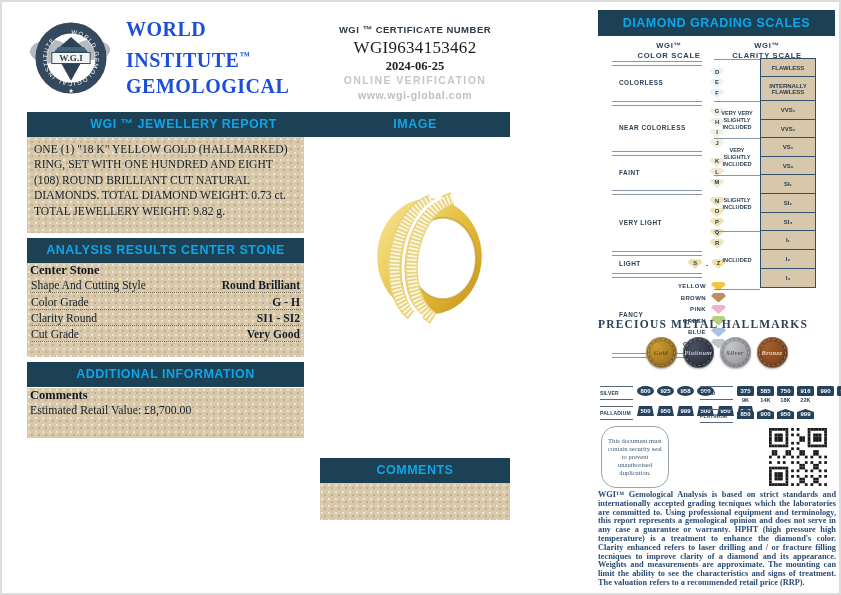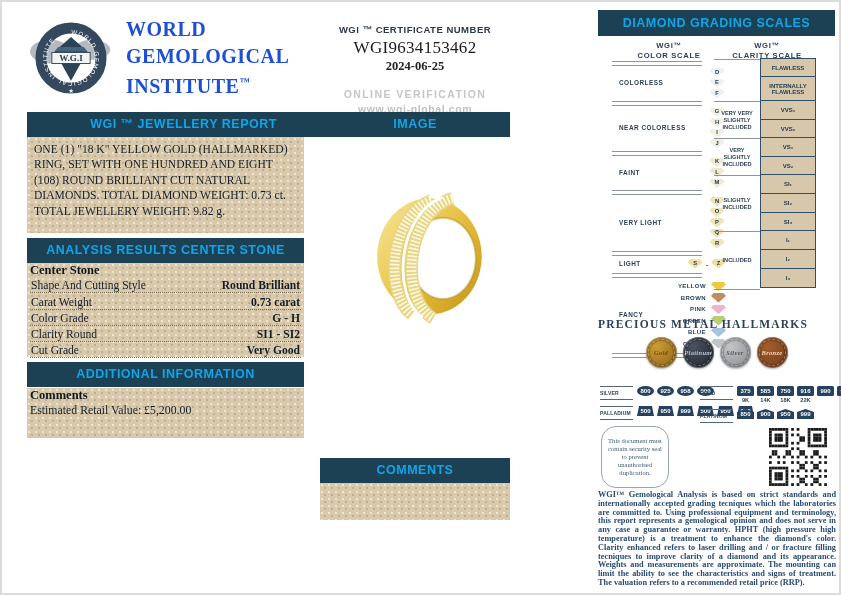--- a/index.html
+++ b/index.html
@@ -31,21 +31,21 @@
         border-bottom:1px dotted #796e54;font-size:11.6px;color:#141e28;padding:0 1px;}
   .arow b{font-weight:700;}
   .additional-panel{left:27px;top:388px;width:277px;height:50px;padding:0 3px;box-sizing:border-box;}
   .additional-panel .val{font-size:11.8px;color:#141e28;margin-top:1px;}
 
   
   .cert{left:320px;top:24px;width:190px;text-align:center;}
   .cert-label{font:700 9.5px "Liberation Sans",sans-serif;color:#2b3846;letter-spacing:.5px;}
   .cert-number{font:400 17px "Liberation Serif",serif;color:#1c1c1c;margin-top:3px;letter-spacing:.3px;}
   .cert-date{font:700 12.5px "Liberation Serif",serif;color:#222;margin-top:1px;}
-  .cert-online{font:700 10.5px "Liberation Sans",sans-serif;color:#c6c6c6;letter-spacing:1.4px;margin-top:14px;}
+  .cert-online{font:700 10.5px "Liberation Sans",sans-serif;color:#c6c6c6;letter-spacing:1.4px;}
   .cert-url{font:700 10.5px "Liberation Sans",sans-serif;color:#c0c0c0;letter-spacing:.6px;margin-top:3px;}
   .image-area{left:320px;top:137px;width:190px;height:230px;background:#fff;}
   .comments-panel{left:320px;top:483px;width:190px;height:37px;}
 
   
   .scale-title{position:absolute;top:41px;text-align:center;
                font:700 7.6px/9.5px "Liberation Sans",sans-serif;color:#2c4257;letter-spacing:.7px;}
   #color-groups{position:absolute;left:612px;top:60px;width:114px;}
   .csep{height:3px;border-top:1px solid #8a97a3;border-bottom:1px solid #8a97a3;width:90px;margin:1px 0;}
   .cgroup{display:flex;width:114px;}
@@ -123,59 +123,55 @@
         <textPath href="#lc">WORLD GEMOLOGICAL INSTITUTE</textPath>
       </text>
       <polygon points="45,22 63,38 45,70 27,38" fill="#2e4257"></polygon>
       <polygon points="31,33 59,33 63,38 27,38" fill="#46637f"></polygon>
       <rect x="24" y="39" width="42" height="12" fill="#f4f4f2" stroke="#2e4257" stroke-width="1"></rect>
       <text x="45" y="48.5" text-anchor="middle" font-family="Liberation Serif, serif" font-weight="bold" font-size="10" fill="#2e4257">W.G.I</text>
       <text x="45" y="83" text-anchor="middle" font-size="7" fill="#fff">★</text>
     </svg>
     <div class="brand-name">
       <div>WORLD</div>
+      <div><span>INSTITUTE</span><sup>™</sup></div>
       <div>GEMOLOGICAL</div>
-      <div><span>INSTITUTE</span><sup>™</sup></div>
     </div>
   </header>
 
   <div class="band" style="left:27px;top:112px;width:313px;">WGI ™ JEWELLERY REPORT</div>
   <div class="abs pattern desc-panel">
     <p>ONE (1) "18 K" YELLOW GOLD (HALLMARKED) RING, SET WITH ONE HUNDRED AND EIGHT (108) ROUND BRILLIANT CUT NATURAL DIAMONDS. TOTAL DIAMOND WEIGHT: 0.73 ct. TOTAL JEWELLERY WEIGHT: 9.82 g.</p>
   </div>
 
   <div class="band" style="left:27px;top:238px;width:277px;">ANALYSIS RESULTS CENTER STONE</div>
   <div class="abs pattern analysis-panel">
     <div class="subtitle">Center Stone</div>
     <div class="arow">
         <span>Shape And Cutting Style</span>
         <b>Round Brilliant</b>
       </div>
     <div class="arow">
-        <span>Carat Weight</span>
-        <b>0.73 carat</b>
-      </div>
-    <div class="arow">
         <span>Color Grade</span>
         <b>G - H</b>
       </div>
     <div class="arow">
         <span>Clarity Round</span>
         <b>SI1 - SI2</b>
       </div>
     <div class="arow">
         <span>Cut Grade</span>
         <b>Very Good</b>
       </div>
   </div>
 
   <div class="band" style="left:27px;top:362px;width:277px;">ADDITIONAL INFORMATION</div>
   <div class="abs pattern additional-panel">
     <div class="subtitle">Comments</div>
-    <div class="val">Estimated Retail Value: £5,200.00</div>
+    <div class="val">Estimated Retail Value: £8,700.00</div>
   </div>
 
   <div class="abs cert">
     <div class="cert-label">WGI ™ CERTIFICATE NUMBER</div>
     <div class="cert-number">WGI9634153462</div>
     <div class="cert-date">2024-06-25</div>
     <div class="cert-online">ONLINE VERIFICATION</div>
     <div class="cert-url">www.wgi-global.com</div>
   </div>
 

